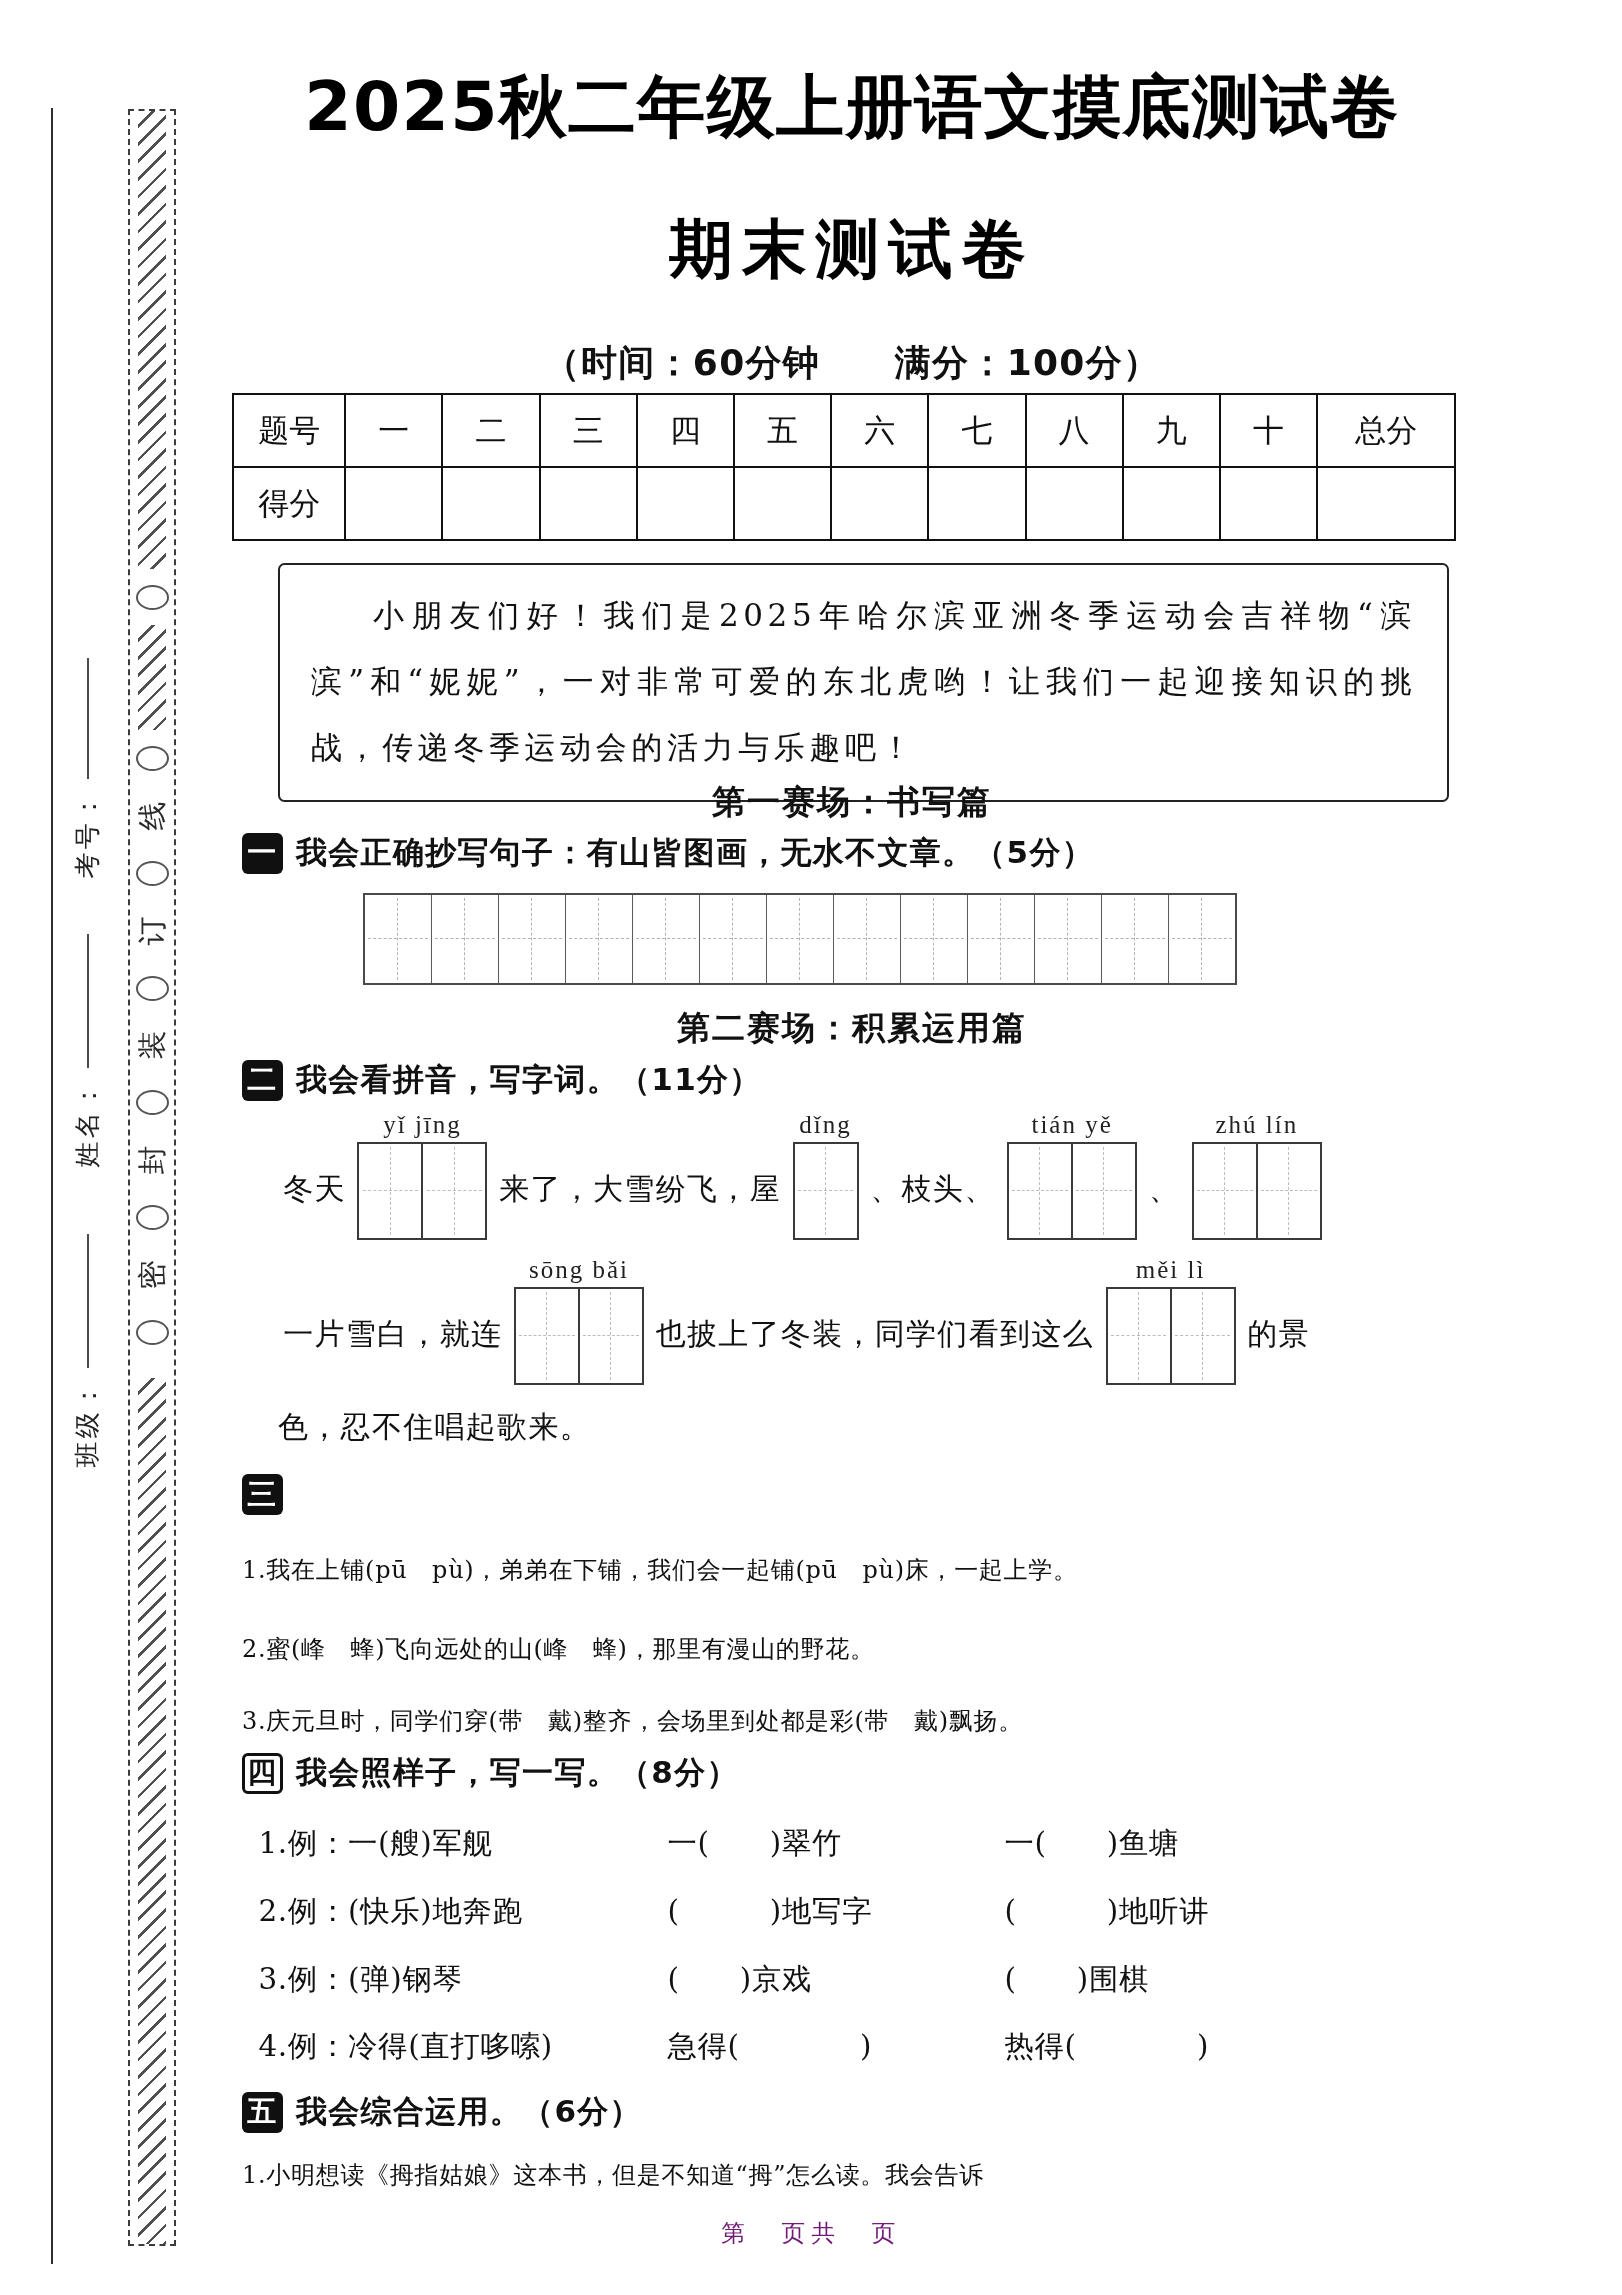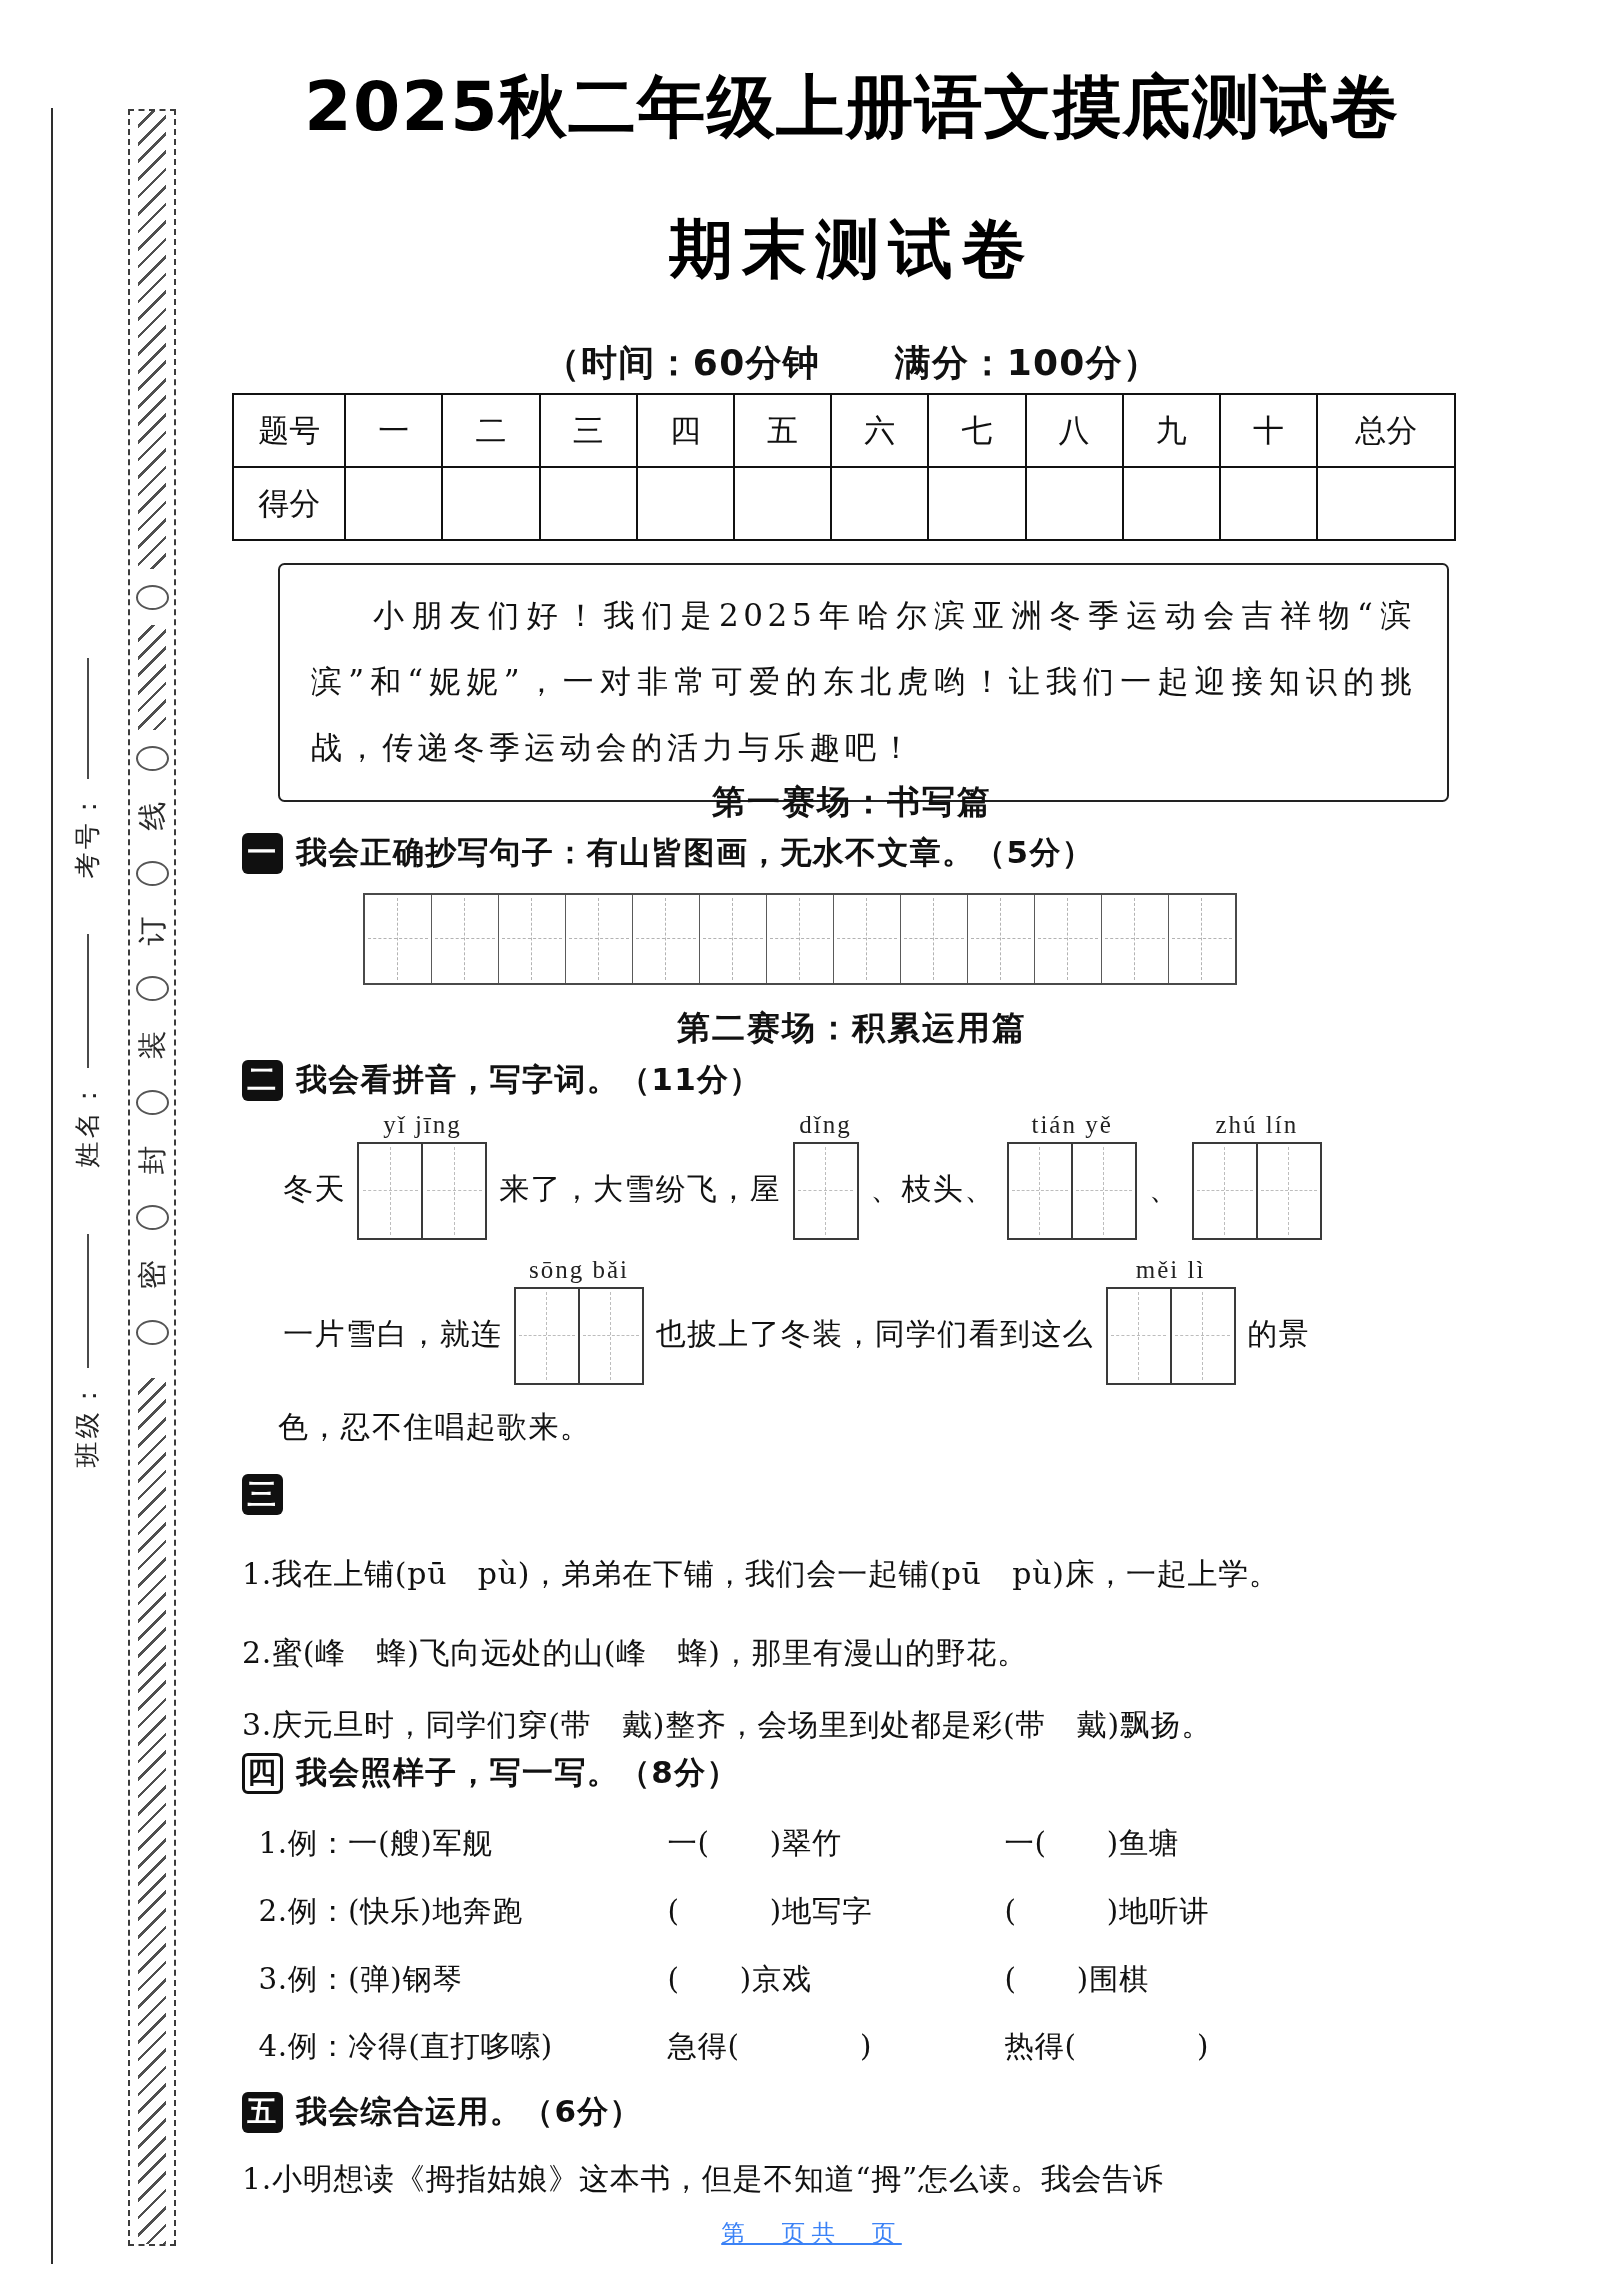--- a/index.html
+++ b/index.html
@@ -51,21 +51,21 @@
     padding:17px 31px 19.6px 31px;}
   .intro-box p{margin:0;font-size:31px;line-height:66px;letter-spacing:4.6px;text-align:justify;text-indent:2em;}
   
   .sec-title{font-family:"DejaVu Sans","Liberation Sans",sans-serif;font-weight:bold;font-size:33px;letter-spacing:2px;}
   .q-head{font-family:"DejaVu Sans","Liberation Sans",sans-serif;font-weight:bold;font-size:31px;
     letter-spacing:1.3px;display:flex;align-items:center;}
   .qnum{display:inline-flex;flex:none;width:41px;height:41px;background:#101010;color:#fff;
     border-radius:5.9px;align-items:center;justify-content:center;font-size:29px;margin-right:13px;
     font-family:"DejaVu Sans","Liberation Sans",sans-serif;}
   .qnum.outline{background:#fff;color:#101010;border:3.3px solid #101010;box-sizing:border-box;}
-  .item-line{font-size:30px;letter-spacing:0.7px;white-space:nowrap;}
+  .item-line{font-size:24px;letter-spacing:0.7px;white-space:nowrap;}
   
   .wgrid{left:121px;display:flex;border:2px solid #4a4a4a;width:max-content;}
   .wcell{width:66px;height:88px;border-left:1.3px solid #5a5a5a;position:relative;background:#fff;}
   .wcell:first-child{border-left:none;}
   .wcell::before{content:"";position:absolute;left:50%;top:3.3px;bottom:3.3px;border-left:1.3px dashed #b3b3b3;margin-left:-0.7px;}
   .wcell::after{content:"";position:absolute;top:50%;left:3.3px;right:3.3px;border-top:1.3px dashed #b3b3b3;margin-top:-0.7px;}
   
   .fill-line{display:flex;align-items:flex-end;padding-left:36px;box-sizing:border-box;}
   .ftxt{padding-bottom:30px;margin:0 5.2px;font-size:30px;letter-spacing:1.3px;white-space:nowrap;}
   .pycol{display:flex;flex-direction:column;align-items:center;margin:0 6.5px;}
@@ -73,21 +73,21 @@
     font-family:Liberation Serif, serif;}
   .tzg{display:flex;}
   .tcell{width:62px;height:94px;border:2px solid #3a3a3a;position:relative;margin-left:-2px;background:#fff;}
   .tcell:first-child{margin-left:0;}
   .tcell::before{content:"";position:absolute;left:50%;top:3.3px;bottom:3.3px;border-left:1.3px dashed #bdbdbd;margin-left:-0.7px;}
   .tcell::after{content:"";position:absolute;top:50%;left:3.3px;right:3.3px;border-top:1.3px dashed #bdbdbd;margin-top:-0.7px;}
   .plain-line{font-size:30px;letter-spacing:1.3px;padding-left:36px;box-sizing:border-box;}
   
   .q4row{display:grid;grid-template-columns:409px 337px auto;font-size:29.4px;letter-spacing:0.7px;padding-left:16.4px;box-sizing:border-box;}
   
-  .footer{left:0;width:1623px;text-align:center;font-size:23.6px;letter-spacing:6.5px;color:#3b82f6;text-decoration:underline;}
+  .footer{left:0;width:1623px;text-align:center;font-size:23.6px;letter-spacing:6.5px;color:#701a75;}
 </style>
 </head>
 <body>
 
 <div class="abs page-edge"></div>
 
 <div class="abs side-field" style="top:658px;">
   <div class="field-line" style="height:121px;"></div>
   <div class="field-label">
       <span>考号：</span>

